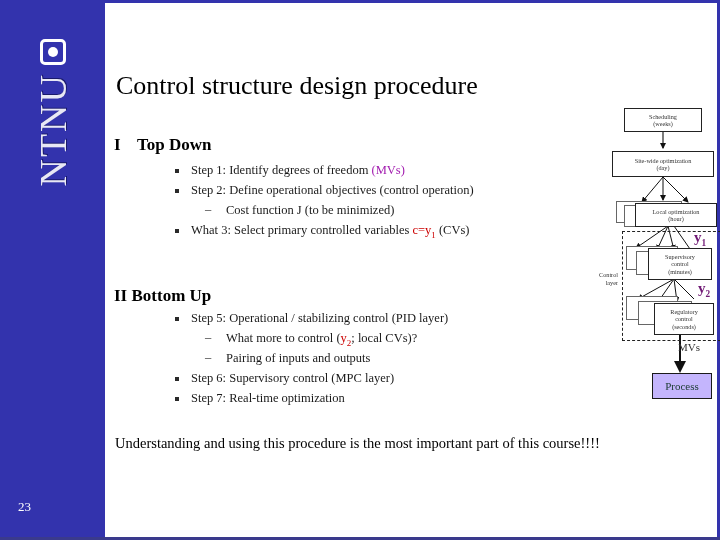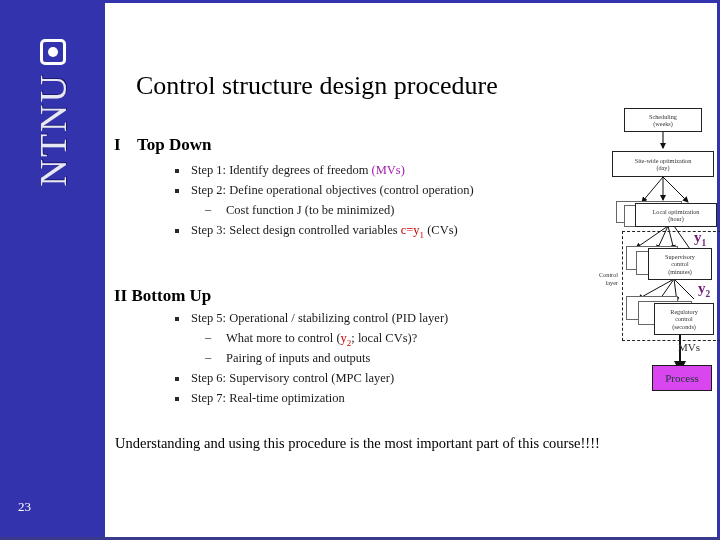--- a/index.html
+++ b/index.html
@@ -110,21 +110,20 @@
   }
 
   .slide-title {
     position: absolute;
     left: 11px;
     top: 68px;
     font-size: 26px;
     color: #000000;
     white-space: nowrap;
     font-family: "Liberation Serif", "DejaVu Serif", serif;
-    margin-left: 20px;
   }
 
   .section-head {
     position: absolute;
     font-size: 17px;
     font-weight: bold;
     color: #000000;
     white-space: nowrap;
   }
   .section-head.roman-spaced .numeral {
@@ -275,21 +274,21 @@
 
     <div class="slide-title">Control structure design procedure</div>
 
     <div class="section-head roman-spaced" id="head-top-down">
       <span class="numeral">I</span><span>Top Down</span>
     </div>
     <div class="bullets" id="bullets-top">
         <div class="bullet-row lvl1"><span>Step 1: Identify degrees of freedom </span><span style="color: #a21caf;">(MVs)</span></div>
         <div class="bullet-row lvl1"><span>Step 2: Define operational objectives (control operation)</span></div>
         <div class="bullet-row lvl2"><span>Cost function J (to be minimized)</span></div>
-        <div class="bullet-row lvl1"><span>Step 3: Select design controlled variables </span><span style="color: rgb(204, 0, 0);">c=y<sub>1</sub></span><span> (CVs)</span></div>
+        <div class="bullet-row lvl1"><span>What 3: Select primary controlled variables </span><span style="color: rgb(204, 0, 0);">c=y<sub>1</sub></span><span> (CVs)</span></div>
       </div>
 
     <div class="section-head" id="head-bottom-up">
       <span>II</span>&nbsp;<span>Bottom Up</span>
     </div>
     <div class="bullets" id="bullets-bottom">
         <div class="bullet-row lvl1"><span>Step 5: Operational / stabilizing control (PID layer)</span></div>
         <div class="bullet-row lvl2"><span>What more to control (</span><span style="color: rgb(204, 0, 0);">y<sub>2</sub></span><span>; local CVs)?</span></div>
         <div class="bullet-row lvl2"><span>Pairing of inputs and outputs</span></div>
         <div class="bullet-row lvl1"><span>Step 6: Supervisory control (MPC layer)</span></div>
@@ -367,17 +366,17 @@
       </div>
 
       <div class="y-label" style="left:92px; top:126px;">
         <span>y</span><sub>1</sub>
       </div>
       <div class="y-label" style="left:96px; top:177px;">
         <span>y</span><sub>2</sub>
       </div>
 
       <div class="mv-label" style="left:76px; top:238px;">MVs</div>
-      <div class="process-box" style="left: 50px; top: 262px; width: 60px; height: 26px; background: #d946ef;">Process</div>
+      <div class="process-box" style="left: 50px; top: 270px; width: 60px; height: 26px; background: #c4b5fd;">Process</div>
     </div>
 
   </div>
 </div>
 
 </body></html>

